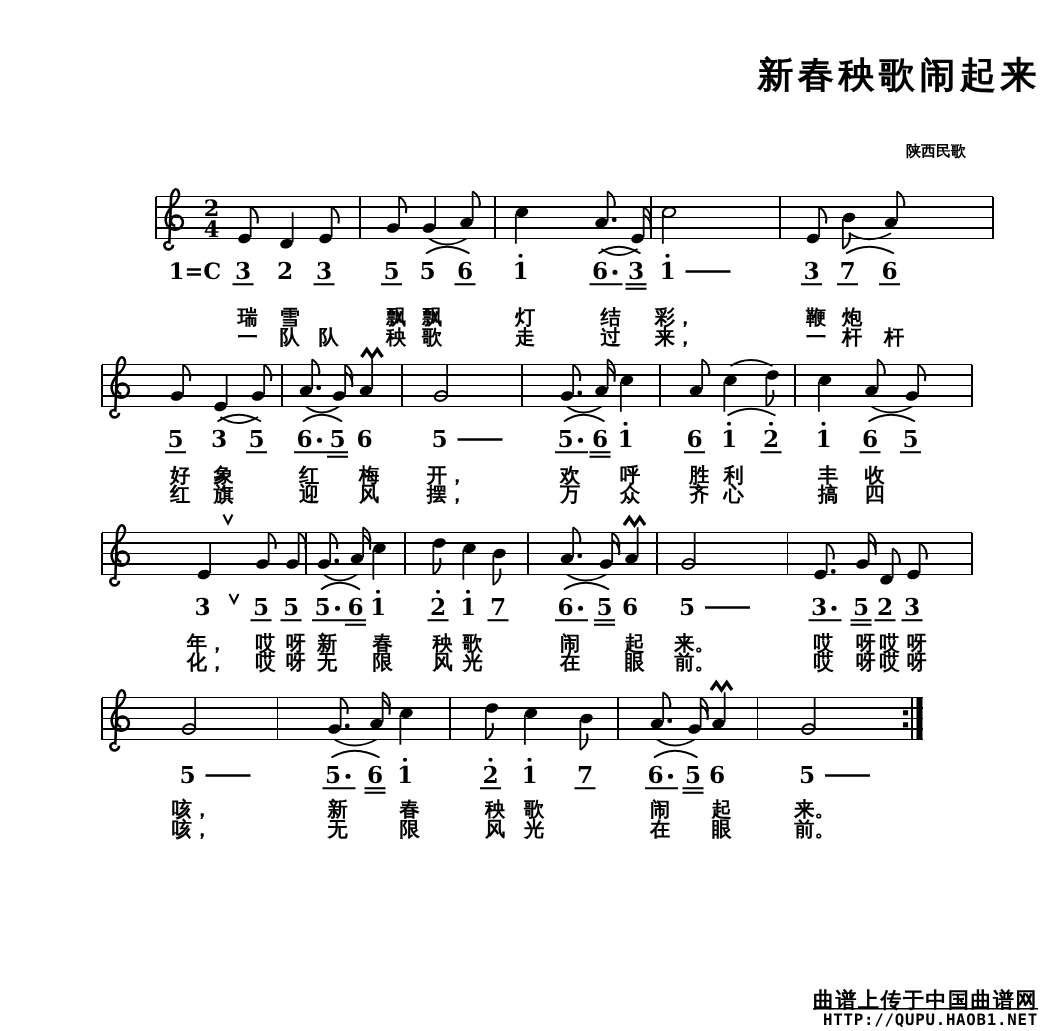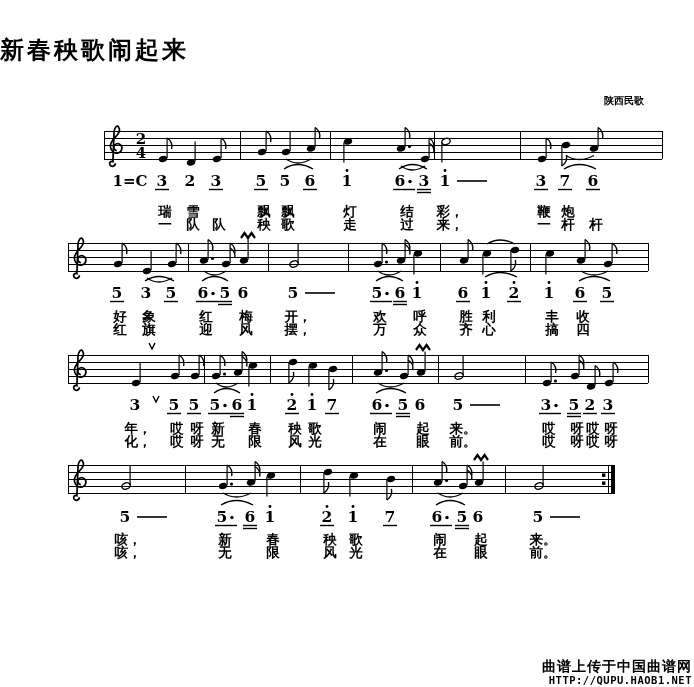--- a/index.html
+++ b/index.html
@@ -1,21 +1,21 @@
 <!DOCTYPE html>
 <html><head>
 <meta charset="utf-8">
 <style>
   html,body{margin:0;padding:0;}
   body{width:694px;height:687px;background:#ffffff;position:relative;overflow:hidden;
        font-family:"DejaVu Sans",sans-serif;color:#000;}
-  .title{position:absolute;top:34px;left:0;width:100%;text-align:left;
+  .title{position:absolute;top:34px;left:0;width:100%;text-align:right;
          font-size:24px;font-weight:bold;letter-spacing:3px;}
   .source{position:absolute;top:94px;right:50px;font-size:10px;font-weight:bold;}
-  .footer1{position:absolute;top:658px;right:2px;font-size:14px;font-weight:bold;letter-spacing:1px;}
+  .footer1{position:absolute;top:658px;right:2px;font-size:14px;font-weight:bold;letter-spacing:1px;text-decoration:underline;}
   .footer2{position:absolute;top:674px;right:2px;font-size:10.5px;font-weight:bold;
            font-family:"DejaVu Sans Mono",monospace;letter-spacing:0.5px;}
   svg#score-svg{position:absolute;left:0;top:0;}
 </style>
 </head>
 <body>
 
 <div class="title">新春秧歌闹起来</div>
 <div class="source">陕西民歌</div>
 

